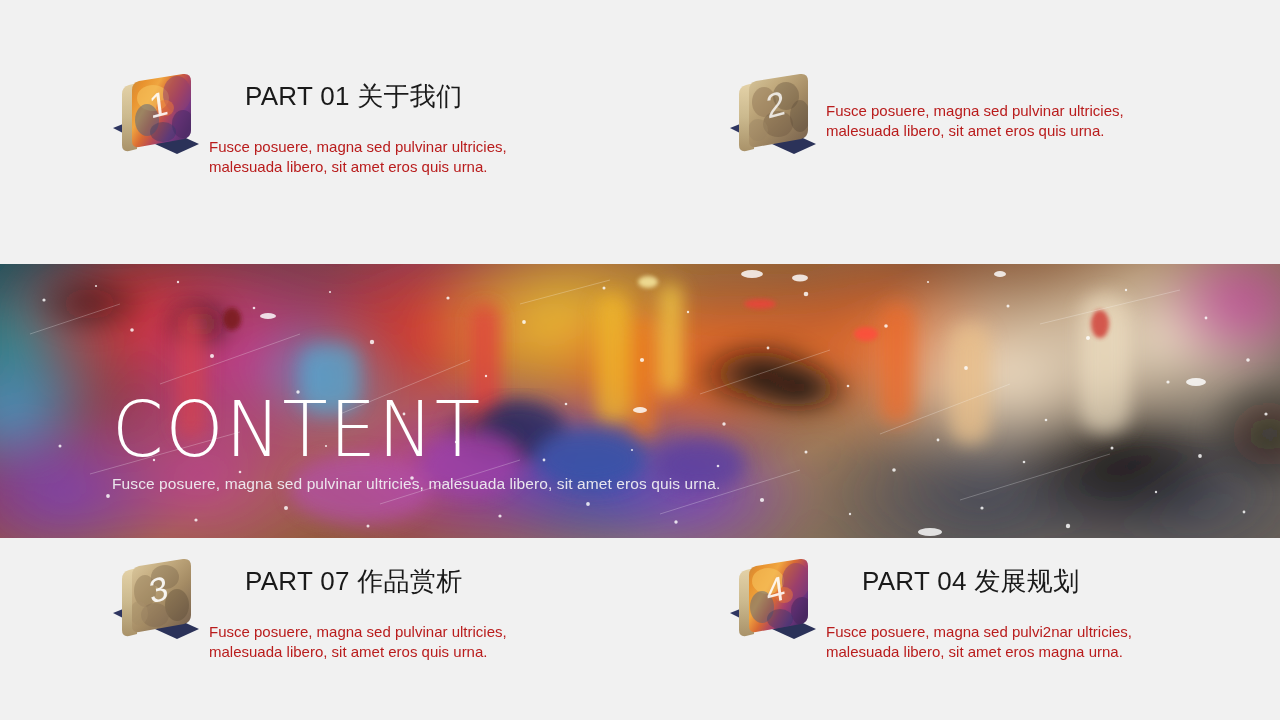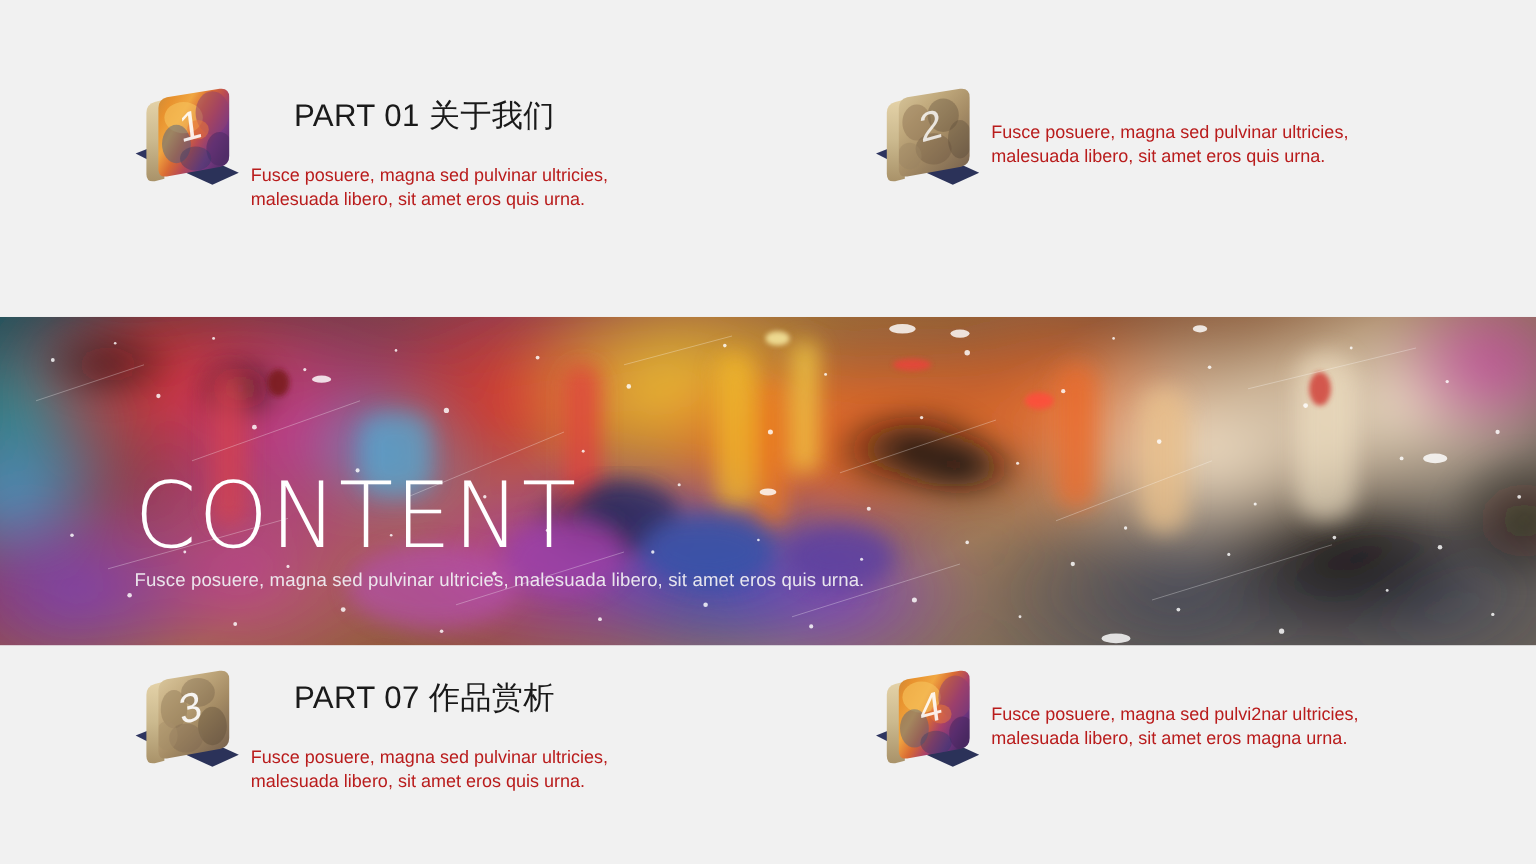--- a/index.html
+++ b/index.html
@@ -515,18 +515,19 @@
           <ellipse cx="40" cy="50" rx="12" ry="16" fill="#3f5f8a" opacity="0.5"></ellipse>
           <ellipse cx="74" cy="24" rx="14" ry="18" fill="#8f3f6e" opacity="0.6"></ellipse>
           <ellipse cx="80" cy="54" rx="11" ry="14" fill="#46275e" opacity="0.6"></ellipse>
           <ellipse cx="58" cy="62" rx="13" ry="10" fill="#2b3a66" opacity="0.45"></ellipse>
           <ellipse cx="62" cy="38" rx="9" ry="8" fill="#e9783a" opacity="0.6"></ellipse>
         </g>
         <text x="56" y="52" font-family="Liberation Sans, sans-serif" font-size="34" fill="#ffffff" fill-opacity="0.88" text-anchor="middle" transform="rotate(-7 56 52) skewY(-8)">4</text>
       </svg>
     </div>
     <div class="part-text">
+      <div class="part-title">PART 04 发展规划</div>
       <div class="part-desc">Fusce posuere, magna sed pulvi2nar ultricies,
 malesuada libero, sit amet eros magna urna.</div>
     </div>
   </div>
 
 </div>
 
 </body></html>

